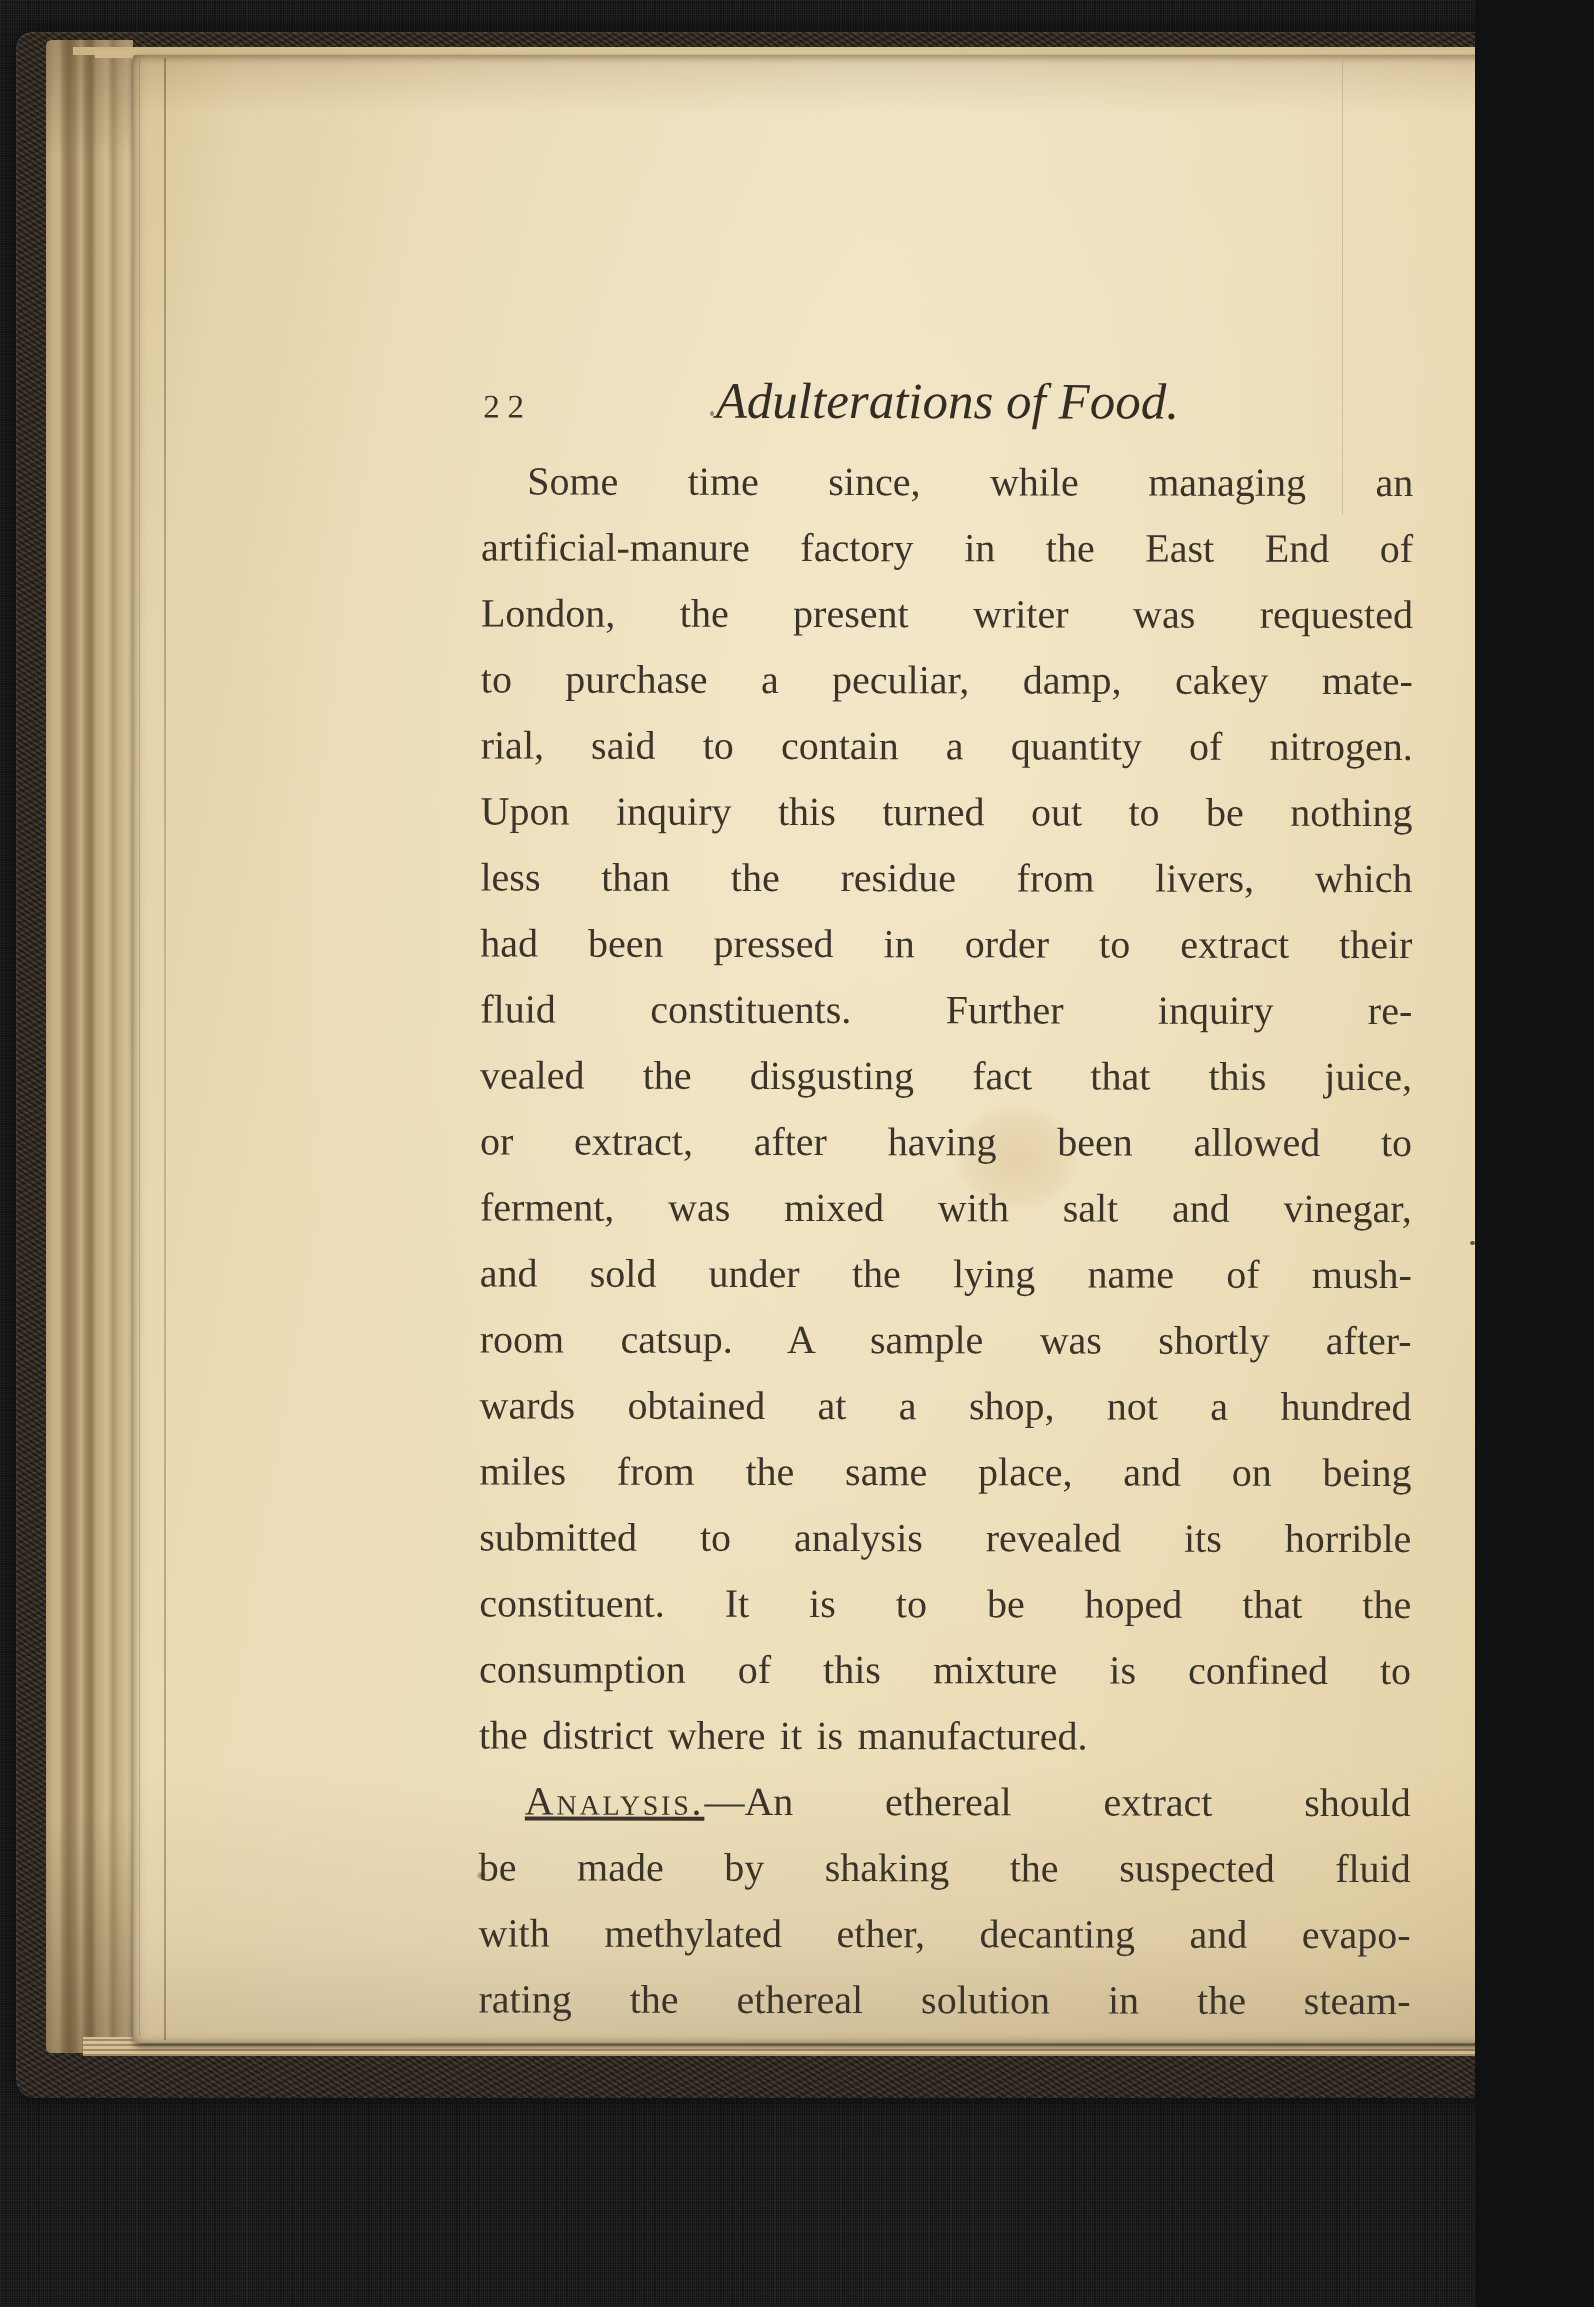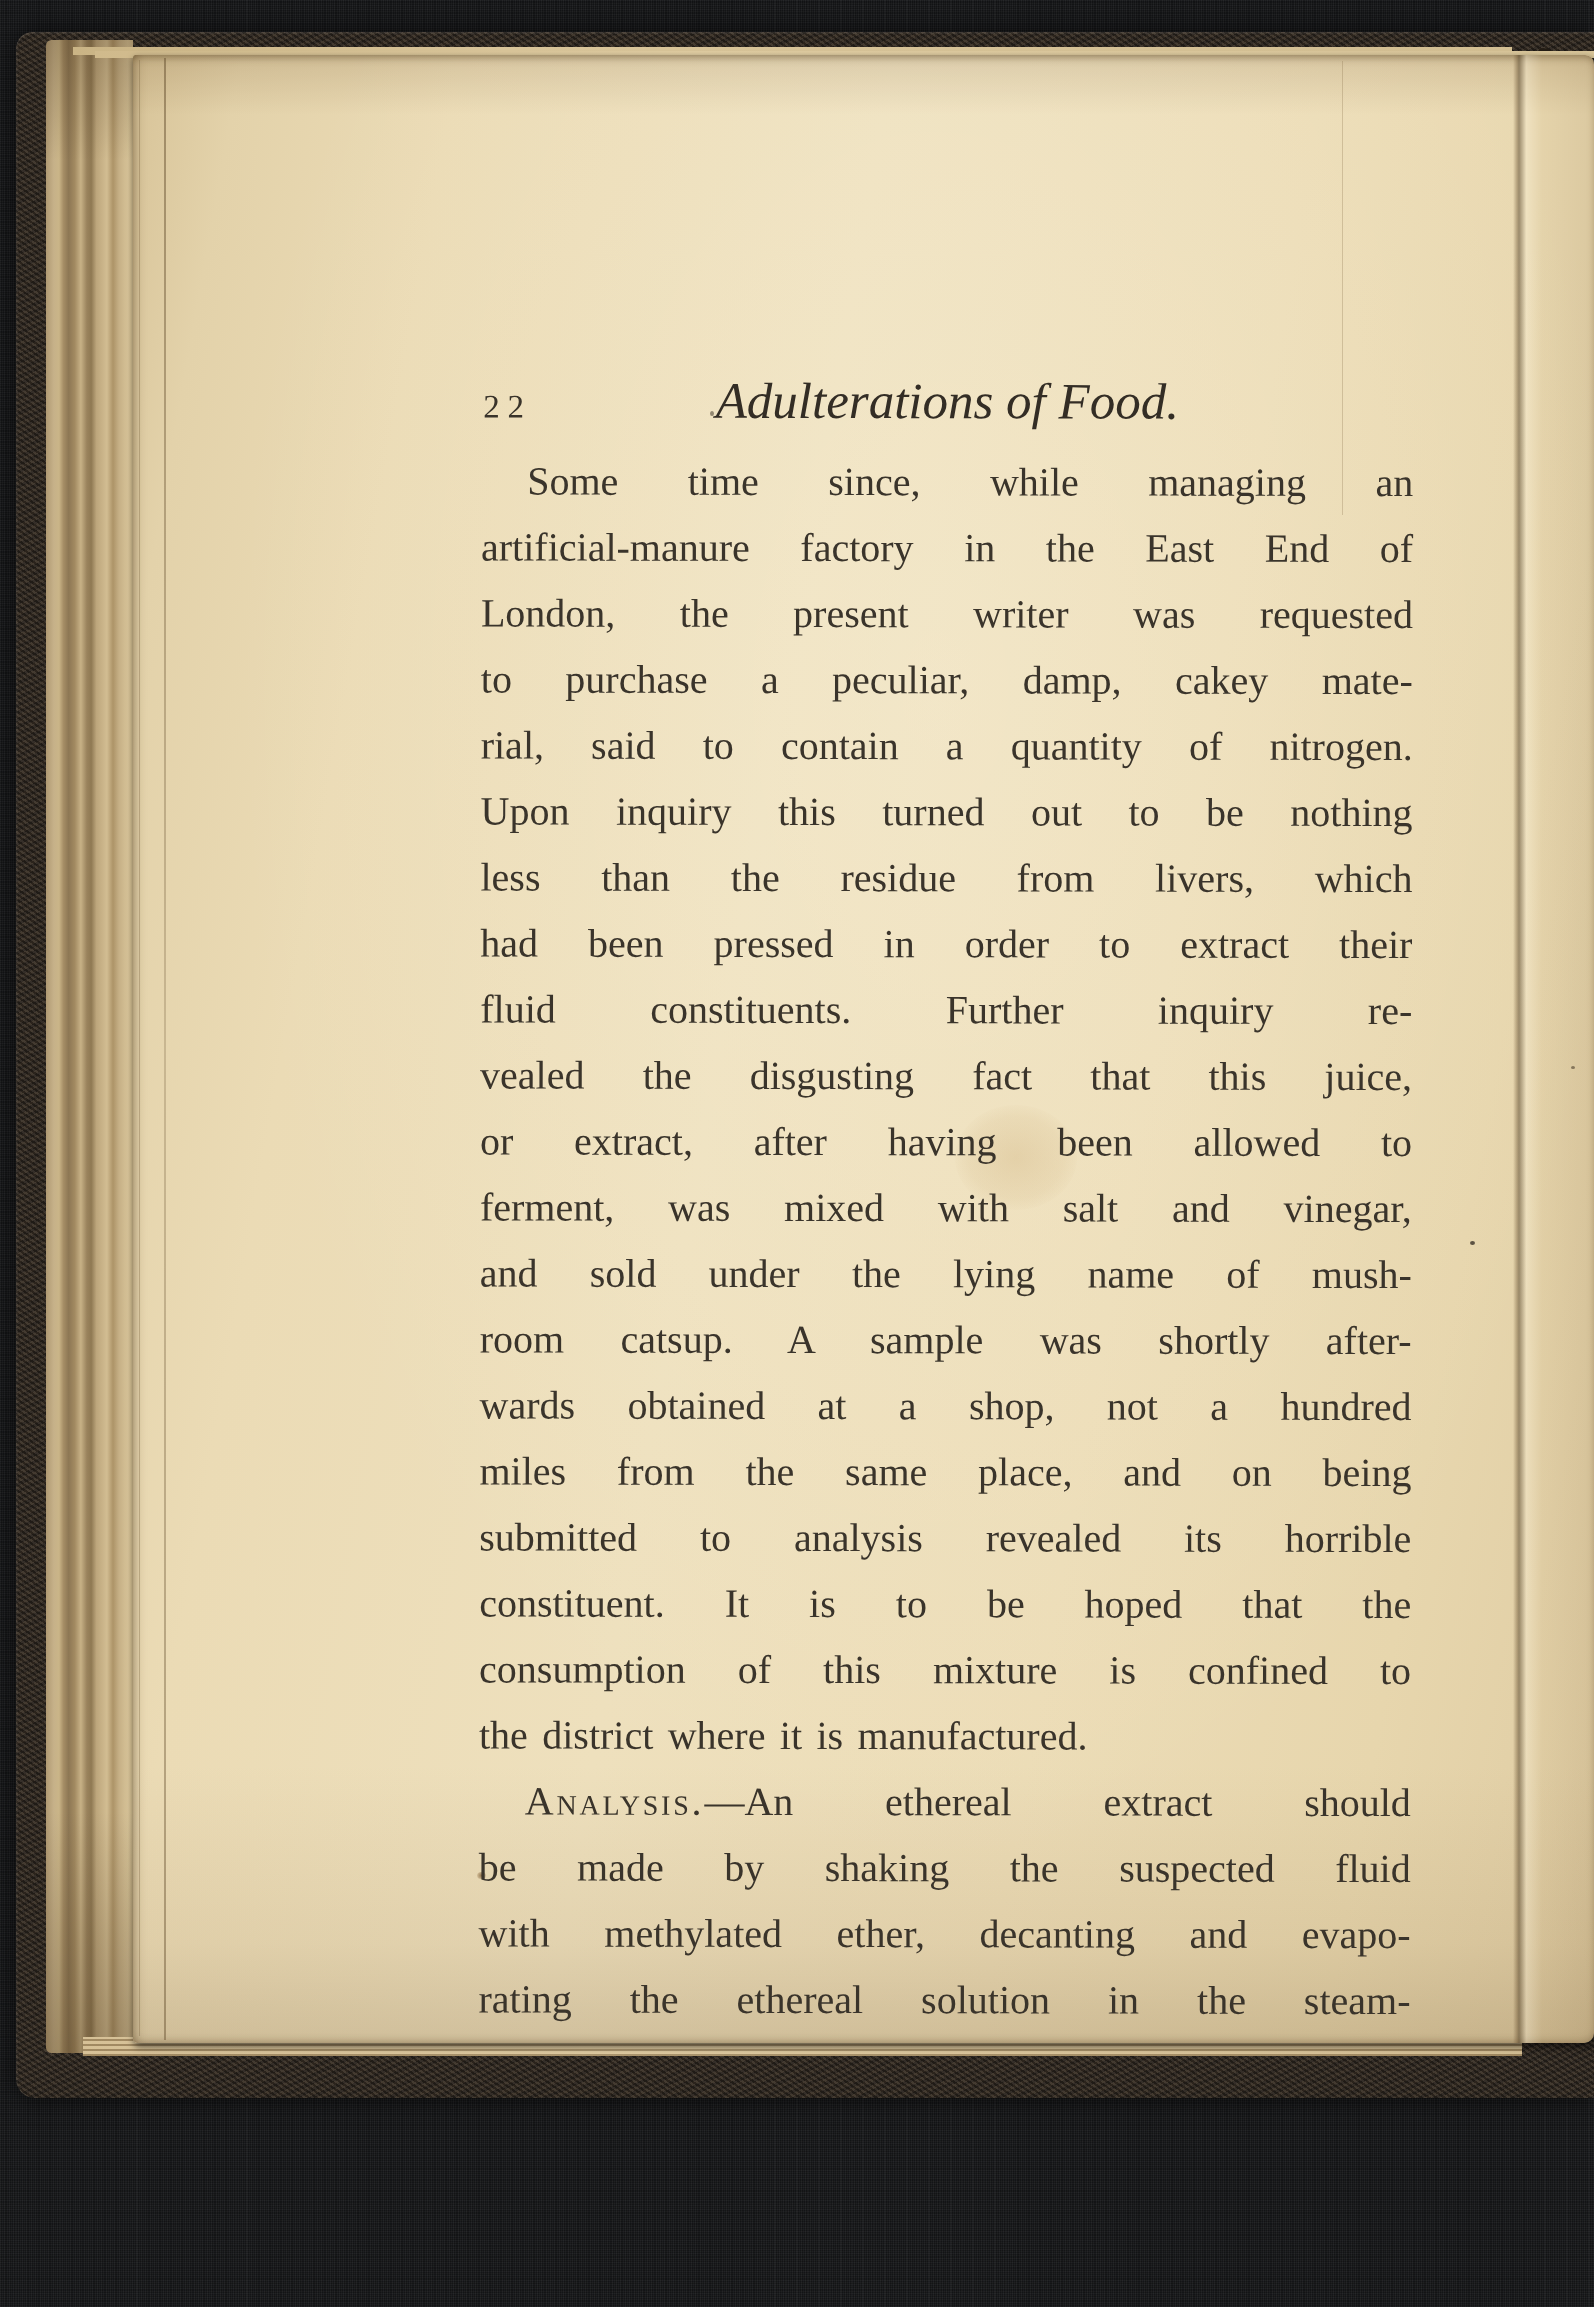--- a/index.html
+++ b/index.html
@@ -1,16 +1,16 @@
 <!DOCTYPE html>
 <html style="font-size:8.9px"><head>
 <meta charset="utf-8">
 <style>
   html,body{margin:0;padding:0;background:#101113;}
-  .scene{position:relative;width:1594px;height:2307px;overflow:hidden;
+  .scene{position:relative;width:1475px;height:2307px;overflow:hidden;
     background-color:#17181a;
     background-image:
       repeating-linear-gradient(90deg, rgba(255,255,255,0.035) 0 1.1px, rgba(0,0,0,0.12) 1.1px 2.2px, rgba(255,255,255,0.02) 2.2px 3.3px, rgba(0,0,0,0.10) 3.3px 4.4px),
       repeating-linear-gradient(0deg, rgba(255,255,255,0.030) 0 1.1px, rgba(0,0,0,0.10) 1.1px 2.2px, rgba(255,255,255,0.02) 2.2px 3.3px, rgba(0,0,0,0.08) 3.3px 4.4px);
   }
   .cover{position:absolute;left:15.5px;top:32px;width:1579px;height:2066px;
     background-color:#352d25;
     background-image:
       repeating-linear-gradient(35deg, rgba(0,0,0,0.28) 0 2.2px, rgba(255,255,255,0.045) 2.2px 4.4px),
       repeating-linear-gradient(-25deg, rgba(0,0,0,0.18) 0 3.3px, rgba(95,75,52,0.16) 3.3px 6.6px);
@@ -65,21 +65,21 @@
   .page-content{position:absolute;left:0;top:0;width:1594px;height:2307px;transform:rotate(0.1deg);
     color:#39332a;font-family:"Liberation Serif","DejaVu Serif",serif;}
   .page-number{position:absolute;left:482px;top:389px;font-size:33px;letter-spacing:7.7px;}
   .running-head{position:absolute;left:480px;top:372px;width:932px;text-align:center;
     font-style:italic;font-size:51px;color:#332d25;}
   .body-text{position:absolute;left:480px;top:449px;width:932px;font-size:40px;color:#3a342b;}
   .line{height:66px;line-height:66px;white-space:nowrap;}
   .j{text-align:justify;text-align-last:justify;white-space:normal;}
   .ind{padding-left:46px;}
   .end{text-align:left;text-align-last:left;word-spacing:4.4px;}
-  .lead{font-variant:small-caps;letter-spacing:2.8px;}
+  .lead{font-variant:small-caps;letter-spacing:2.8px;text-decoration:underline;}
 </style>
 </head>
 <body>
 
 <div class="scene">
   <div class="cover"></div>
   <div class="leather-nub"></div>
   <div class="stack-left"></div>
   <div class="stack-top-1"></div>
   <div class="stack-top-2"></div>

